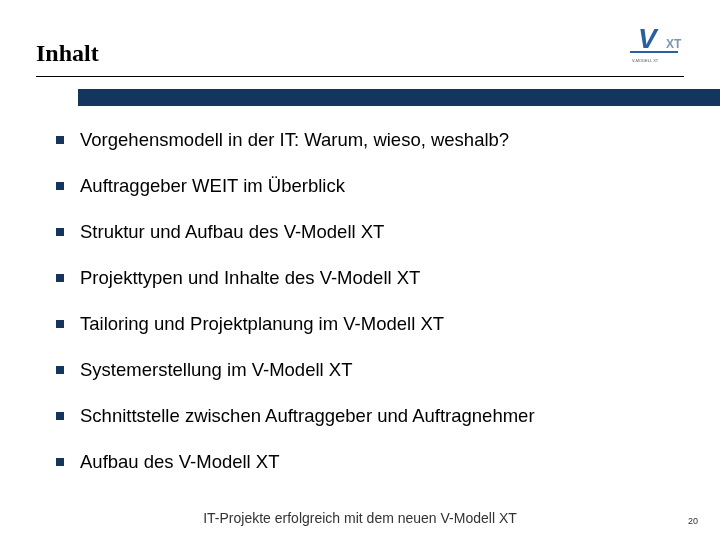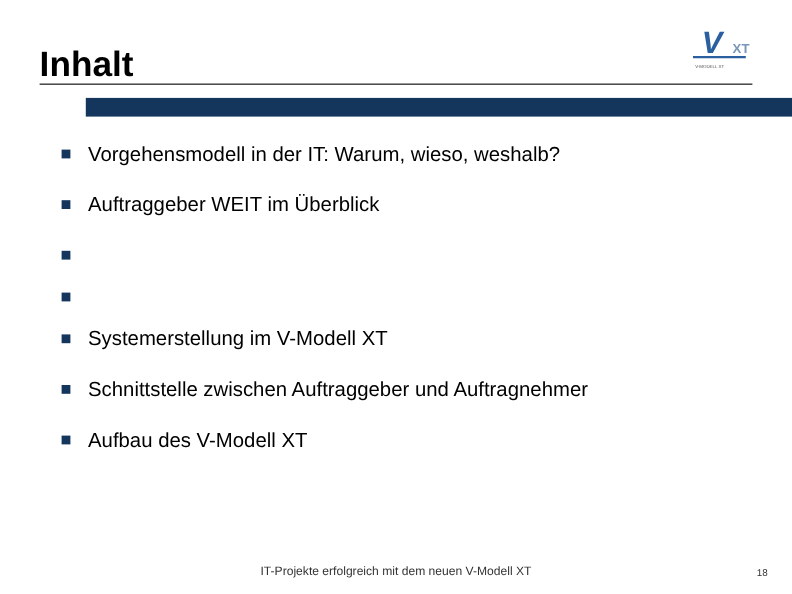--- a/index.html
+++ b/index.html
@@ -1,26 +1,26 @@
 <!DOCTYPE html>
 <html><head>
 <meta charset="utf-8">
 <style>
   * { margin: 0; padding: 0; box-sizing: border-box; }
   html, body { width: 720px; height: 540px; font-family: Arial, Helvetica, sans-serif; background: #fff; color: #000; }
   .slide { position: relative; width: 720px; height: 540px; }
-  .title { position: absolute; top: 40px; left: 36px; font-size: 32px; font-weight: bold; }
+  .title { position: absolute; top: 40px; left: 36px; font-size: 24px; font-weight: bold; font-family: Liberation Serif, serif; }
   .logo { position: absolute; top: 22px; right: 22px; width: 70px; height: 46px; }
   .title-underline { position: absolute; top: 76px; left: 36px; right: 36px; height: 1px; background: #000; }
   .accent-bar { position: absolute; top: 89px; left: 78px; right: 0; height: 17px; background: #14365d; }
   .content { position: absolute; top: 128px; left: 56px; right: 30px; }
   .bullet-item { display: flex; align-items: flex-start; margin-bottom: 22px; }
   .bullet { width: 8px; height: 8px; background: #14365d; margin-top: 8px; margin-right: 16px; flex-shrink: 0; }
   .bullet-text { font-size: 18.5px; line-height: 1.3; }
-  .footer { position: absolute; bottom: 14px; left: 0; right: 0; text-align: center; font-size: 11px; color: #333; }
+  .footer { position: absolute; bottom: 14px; left: 0; right: 0; text-align: center; font-size: 14px; color: #333; }
   .page-num { position: absolute; bottom: 14px; right: 22px; font-size: 9px; color: #333; }
   
   .logo svg { width: 100%; height: 100%; }
 </style>
 </head>
 <body>
 
 <div class="slide">
 
   <div class="title">Inhalt</div>
@@ -41,34 +41,40 @@
     <div class="bullet-item">
       <div class="bullet"></div>
       <div class="bullet-text">Vorgehensmodell in der IT: Warum, wieso, weshalb?</div>
     </div>
     <div class="bullet-item">
       <div class="bullet"></div>
       <div class="bullet-text">Auftraggeber WEIT im Überblick</div>
     </div>
     <div class="bullet-item">
       <div class="bullet"></div>
+      <div class="bullet-text">Struktur und Aufbau des V-Modell XT</div>
     </div>
     <div class="bullet-item">
       <div class="bullet"></div>
+      <div class="bullet-text">Projekttypen und Inhalte des V-Modell XT</div>
+    </div>
+    <div class="bullet-item">
+      <div class="bullet"></div>
+      <div class="bullet-text">Tailoring und Projektplanung im V-Modell XT</div>
     </div>
     <div class="bullet-item">
       <div class="bullet"></div>
       <div class="bullet-text">Systemerstellung im V-Modell XT</div>
     </div>
     <div class="bullet-item">
       <div class="bullet"></div>
       <div class="bullet-text">Schnittstelle zwischen Auftraggeber und Auftragnehmer</div>
     </div>
     <div class="bullet-item">
       <div class="bullet"></div>
       <div class="bullet-text">Aufbau des V-Modell XT</div>
     </div>
   </div>
 
   <div class="footer">IT-Projekte erfolgreich mit dem neuen V-Modell XT</div>
-  <div class="page-num">18</div>
+  <div class="page-num">20</div>
 
 </div>
 
 </body></html>

